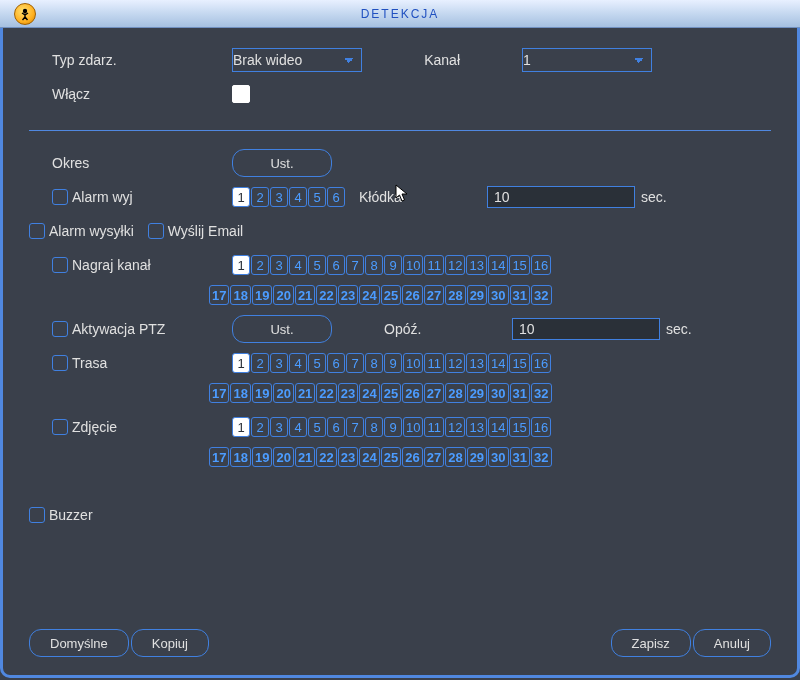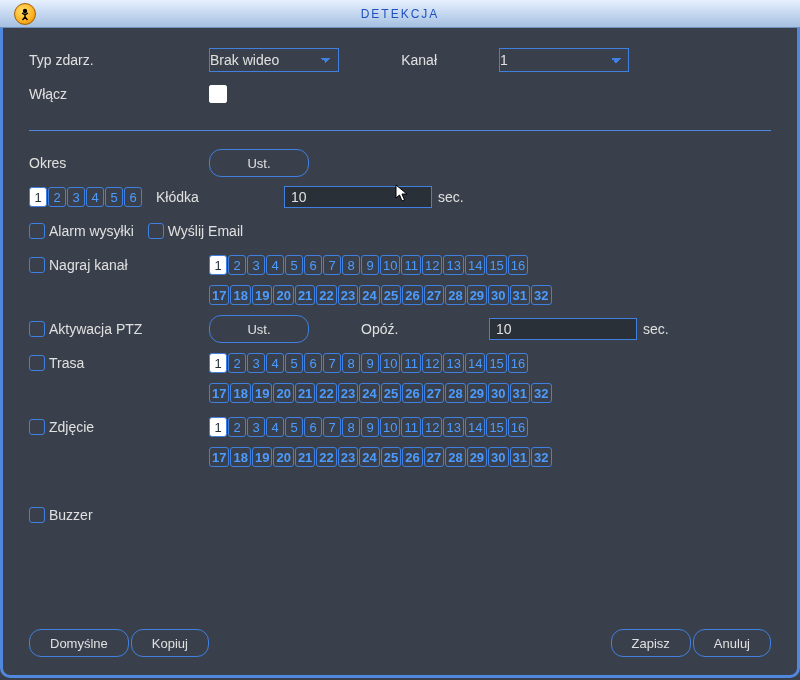--- a/index.html
+++ b/index.html
@@ -50,21 +50,21 @@
     border-radius: 0 0 10px 10px;
     height: 650px;
     position: relative;
   }
   .row {
     display: flex;
     align-items: center;
     min-height: 28px;
     margin-bottom: 6px;
   }
-  .label-col { width: 180px; flex-shrink: 0; }
+  .label-col { width: 180px; flex-shrink: 0; margin-left: 23px; }
   .label-col-narrow { width: 70px; flex-shrink: 0; text-align: right; }
   .divider {
     height: 1px;
     background: #5088e0;
     margin: 22px 0 18px 0;
   }
   select.dv-select {
     background: #3a404b;
     color: #e0e0e0;
     border: 1px solid #4080e0;
@@ -193,20 +193,24 @@
   <svg class="cursor" viewBox="0 0 16 20">
       <path d="M1 1 L1 14 L4.5 11 L7 17 L9.5 16 L7 10 L12 10 Z" fill="#fff" stroke="#000" stroke-width="1"></path>
     </svg>
 
   <div class="row">
     <div class="label-col">Okres</div>
     <div class="btn-oval" style="min-width:100px">Ust.</div>
   </div>
 
   <div class="row">
+    <div class="label-col cbk-label">
+      <span class="chk"></span>
+      <span>Alarm wyj</span>
+    </div>
     <div class="chgrid" id="alarm-out-grid">
         <div class="chbox selected">1</div>
         <div class="chbox">2</div>
         <div class="chbox">3</div>
         <div class="chbox">4</div>
         <div class="chbox">5</div>
         <div class="chbox">6</div>
       </div>
     <div style="width:14px"></div>
     <div style="width:78px;">Kłódka</div>

